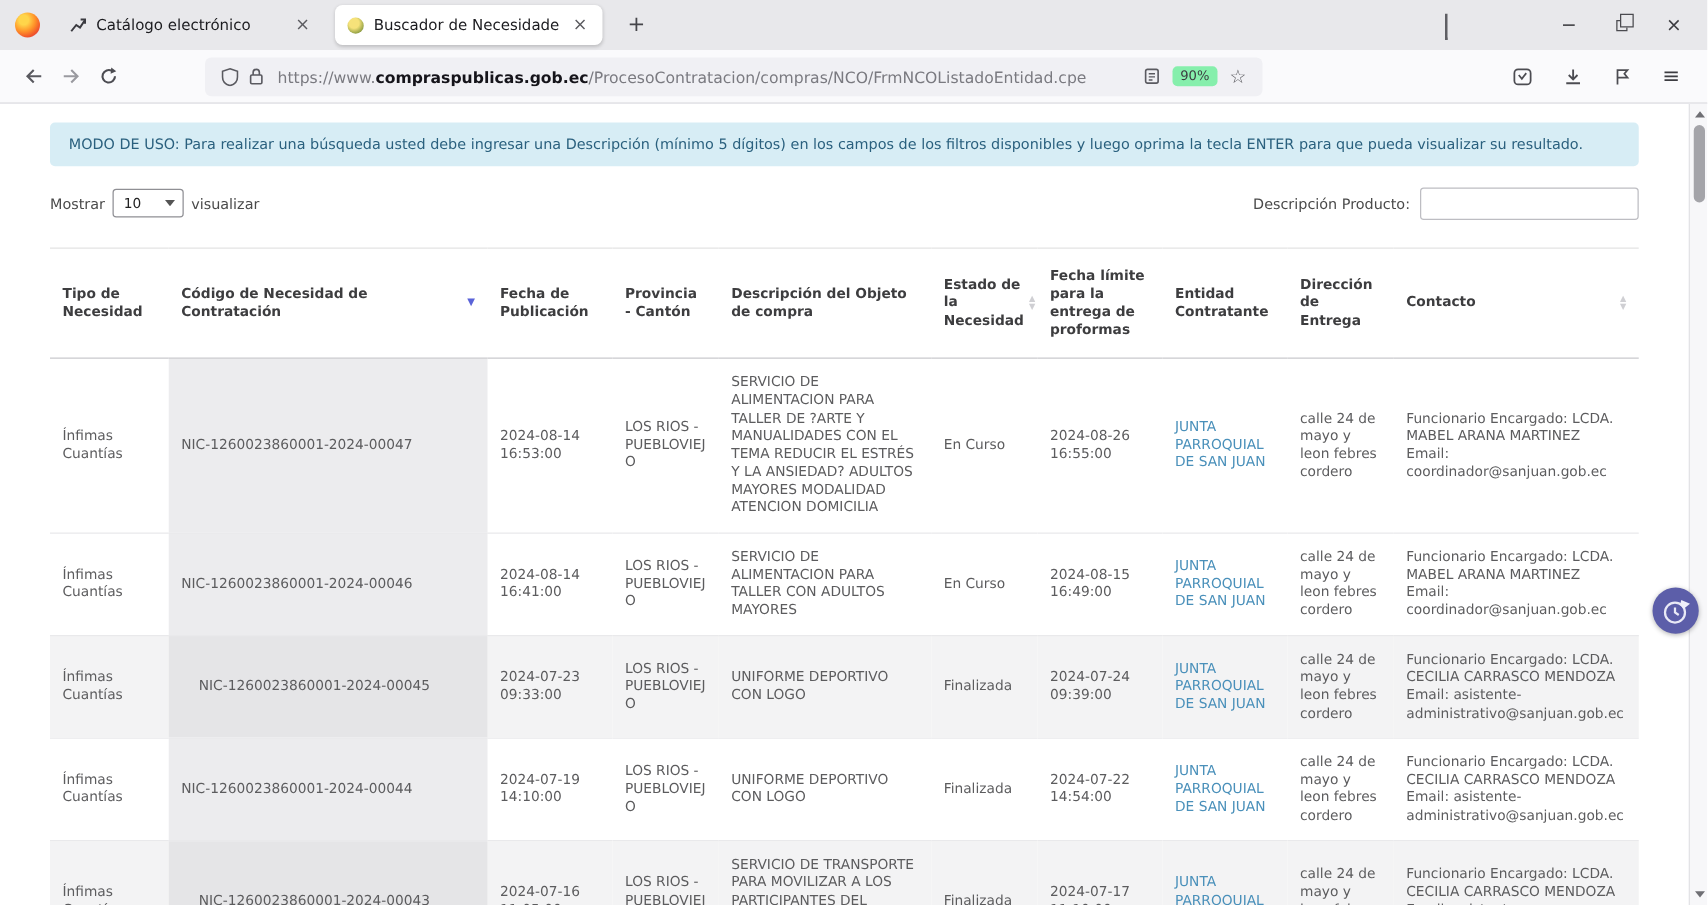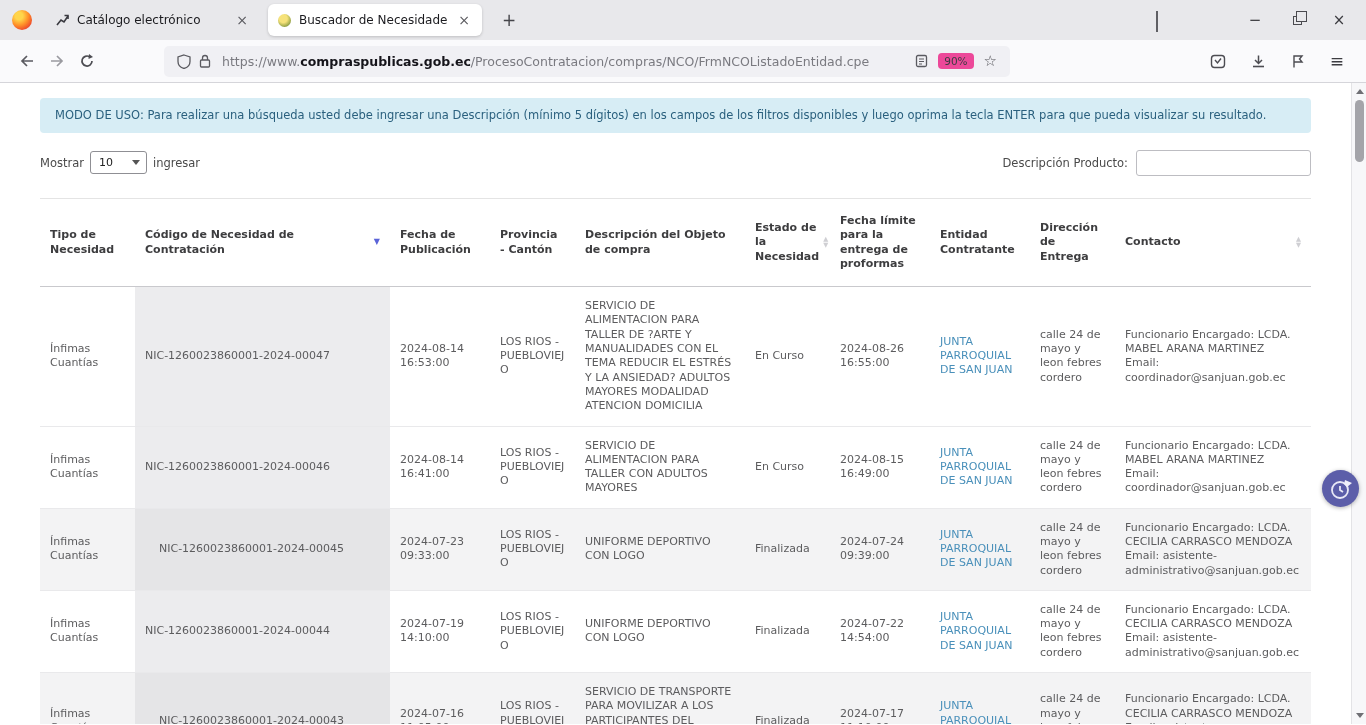--- a/index.html
+++ b/index.html
@@ -31,21 +31,21 @@
     border:1.4px solid #4a4a4f; background:#e8e8eb; }
 
   .navbar { height:43px; background:#fafafc; border-bottom:1px solid #d5d5da; display:flex; align-items:center; padding:0 12px; }
   .nav-btn { width:30px; height:30px; display:flex; align-items:center; justify-content:center; border-radius:4px; }
   .urlbar { margin-left:62px; width:846px; height:31px; background:#f0f0f4; border-radius:5px;
     display:flex; align-items:center; padding:0 9px; }
   .url-text { font-size:12.5px; margin-left:7px; white-space:nowrap; overflow:hidden; flex:0 1 auto; }
   .url-scheme,.url-path { color:#7a7a80; }
   .url-domain { color:#15141a; font-weight:600; }
   .urlbar-spacer { flex:1; }
-  .zoom-pill { background:#ec4899; border-radius:4px; padding:2px 6px; font-size:10.5px; color:#3c3c41; margin:0 6px; }
+  .zoom-pill { background:#86efac; border-radius:4px; padding:2px 6px; font-size:10.5px; color:#3c3c41; margin:0 6px; }
   .icon-btn { display:flex; align-items:center; justify-content:center; padding:0 4px; }
   .star-glyph { font-size:15px; color:#55555a; }
   .nav-right { margin-left:auto; display:flex; align-items:center; gap:17px; padding-right:6px; }
   .menu-glyph { font-size:17px; color:#3c3c41; }
 
   
   .content { position:relative; height:641px; background:#fff; overflow:hidden; }
   .page { height:100%; overflow:hidden; padding:15px 55px 0 40px; }
 
   .notice { background:#d7edf5; color:#2a607e; border-radius:4px; padding:10px 15px; font-size:11.5px; line-height:1.3; }
@@ -195,21 +195,21 @@
     <div class="notice">
       <b>MODO DE USO:</b><span> Para realizar una búsqueda usted debe ingresar una Descripción (mínimo 5 dígitos) en los campos de los filtros disponibles y luego oprima la tecla </span><b>ENTER</b><span> para que pueda visualizar su resultado.</span>
     </div>
 
     <div class="controls-row">
       <span>Mostrar</span>
       <span class="select-box">
         <span>10</span>
         <span class="select-caret"></span>
       </span>
-      <span>ingresar</span>
+      <span>visualizar</span>
 
       <span class="filter-group">
         <span class="filter-label">Descripción Producto:</span>
         <input class="filter-input" type="text" value="" style="">
       </span>
     </div>
 
     <table class="grid">
       <colgroup>
         <col style="width:95px">

